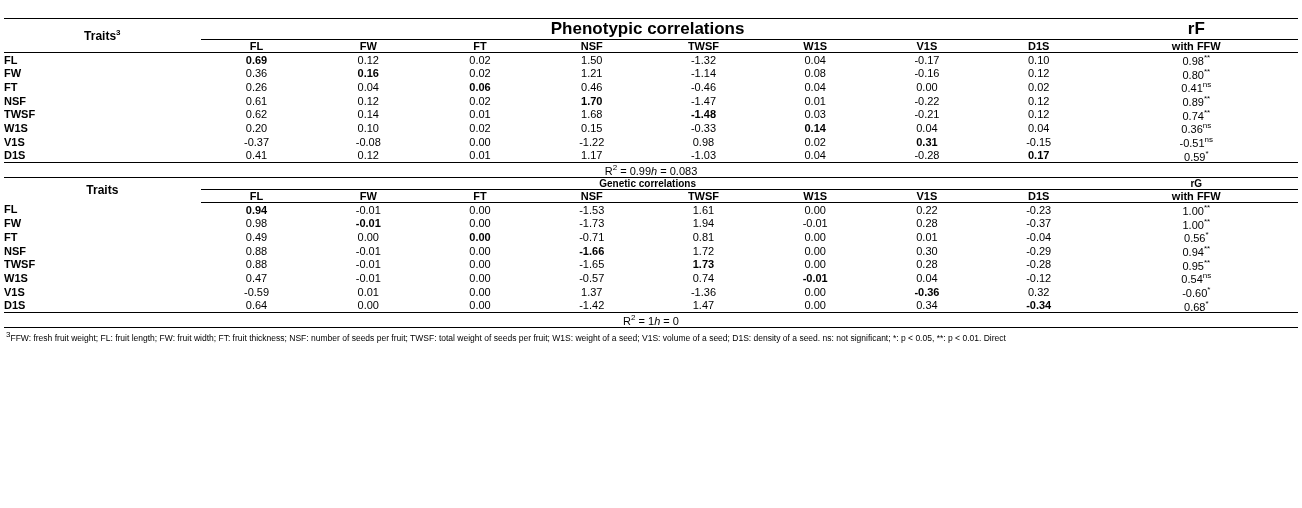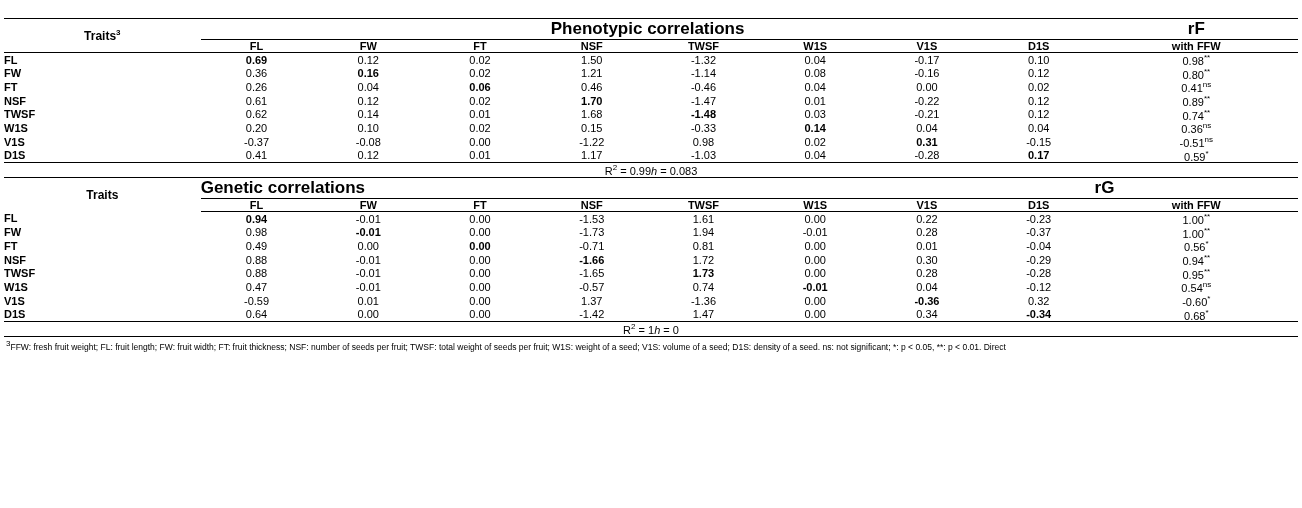--- a/index.html
+++ b/index.html
@@ -41,23 +41,23 @@
   }
   .hdr-group {
     text-align: center;
     font-weight: bold;
     font-size: 17px;
     border-bottom: 1px solid #000;
     border-top: 1.6px solid #000;
     padding: 2px 0 2px 0;
   }
   .hdr-group-plain {
-    text-align: left;
-    font-weight: bold;
-    font-size: 17px;
+    text-align: center;
+    font-weight: bold;
+    font-size: 10px;
     border-bottom: 1px solid #000;
     padding: 2px 0 2px 0;
   }
   .hdr-sub {
     text-align: center;
     font-weight: bold;
     font-size: 11px;
     padding: 3px 0 3px 0;
   }
   .row-label {

